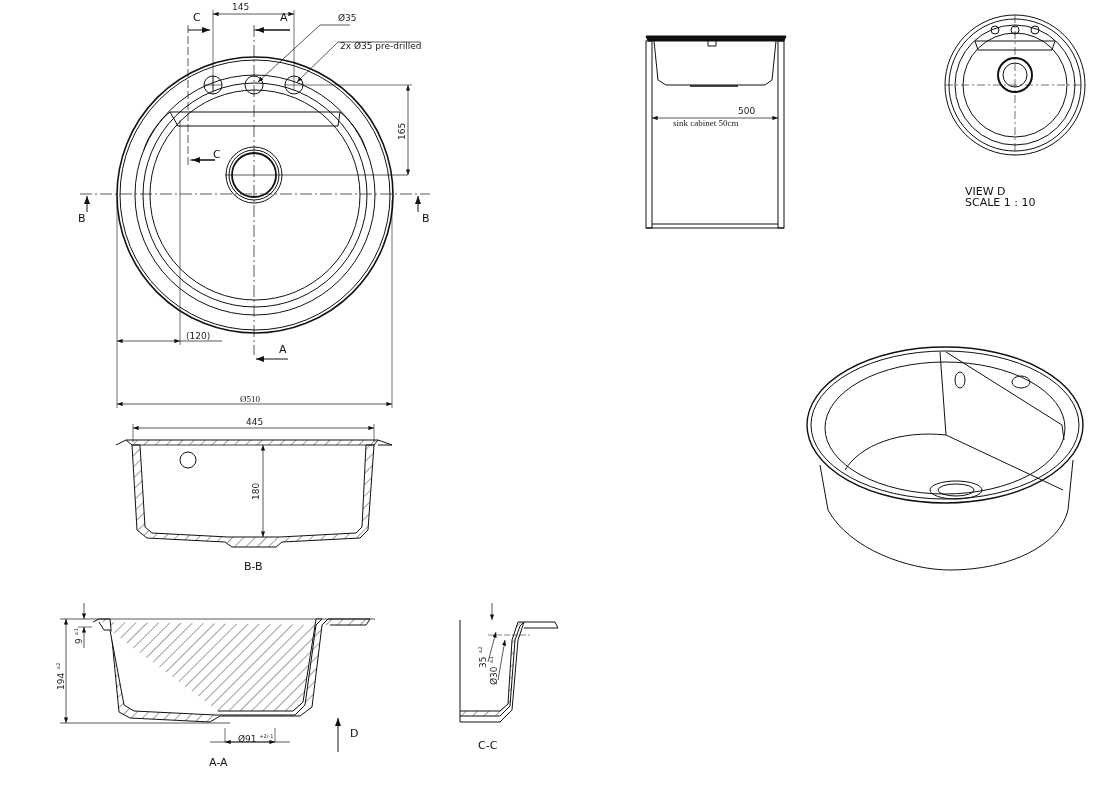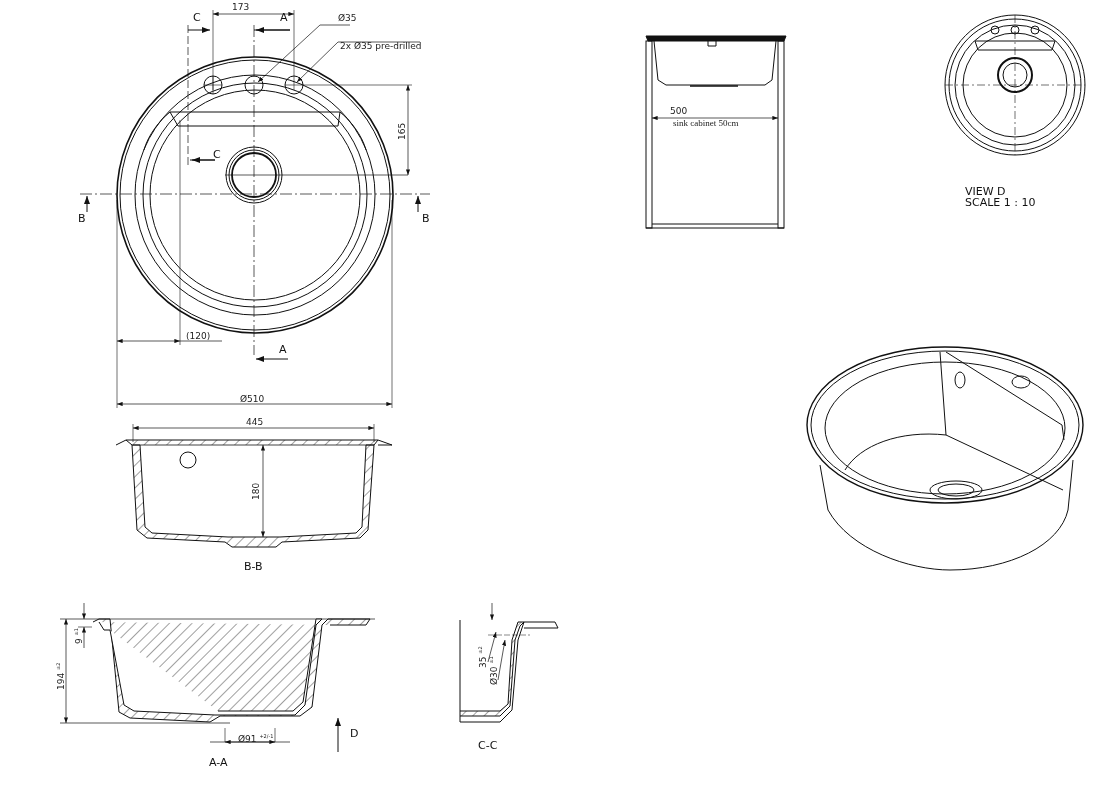--- a/index.html
+++ b/index.html
@@ -158,46 +158,46 @@
     <path d="M940,352 L946,435 L1063,490"></path>
     <path d="M946,352 L1062,425 L1064,440"></path>
     <path d="M946,435 C900,430 860,445 845,470"></path>
     <ellipse cx="956" cy="490" rx="26" ry="9"></ellipse>
     <ellipse cx="956" cy="490" rx="18" ry="6"></ellipse>
     <ellipse cx="960" cy="380" rx="5" ry="8"></ellipse>
     <ellipse cx="1021" cy="382" rx="9" ry="6"></ellipse>
   </g>
 </svg>
 
-<span class="lbl dim" style="left:232px;top:3px;">173</span>
+<span class="lbl dim" style="left:232px;top:3px;">145</span>
 <span class="lbl dim" style="left:322px;top:14px;margin-left:16px;">Ø35</span>
 <span class="lbl dim" style="left:340px;top:42px;">2x Ø35 pre-drilled</span>
 <span class="lbl sec" style="left:193px;top:12px;">C</span>
 <span class="lbl sec" style="left:280px;top:12px;">A</span>
 <span class="lbl sec" style="left:213px;top:149px;">C</span>
 <span class="lbl sec" style="left:78px;top:213px;">B</span>
 <span class="lbl sec" style="left:422px;top:213px;">B</span>
 <span class="lbl sec" style="left:279px;top:344px;">A</span>
 <span class="lbl dim vert" style="left:398px;top:140px;">165</span>
 <span class="lbl dim" style="left:186px;top:332px;">(120)</span>
-<span class="lbl dim" style="left:240px;top:395px;">Ø510</span>
+<span class="lbl dim" style="left:240px;top:395px;font-family:Liberation Serif, serif;">Ø510</span>
 
 <span class="lbl dim" style="left:246px;top:418px;">445</span>
 <span class="lbl dim vert" style="left:252px;top:500px;">180</span>
 <span class="lbl cap" style="left:244px;top:561px;">B-B</span>
 
 <span class="lbl dim vert" style="left:56px;top:690px;"><span>194</span> <span class="tol">±2</span></span>
 <span class="lbl dim vert" style="left:74px;top:644px;"><span>9</span> <span class="tol">±1</span></span>
 <span class="lbl dim" style="left:238px;top:734px;"><span>Ø91</span> <span class="tol">+2/-1</span></span>
 <span class="lbl sec" style="left:350px;top:728px;">D</span>
 <span class="lbl cap" style="left:209px;top:757px;">A-A</span>
 
 <span class="lbl dim vert" style="left:478px;top:668px;"><span>35</span> <span class="tol">±2</span></span>
 <span class="lbl dim vert" style="left:489px;top:685px;"><span>Ø30</span> <span class="tol">±1</span></span>
 <span class="lbl cap" style="left:478px;top:740px;">C-C</span>
 
-<span class="lbl dim" style="left:670px;top:107px;">500</span>
+<span class="lbl dim" style="left:738px;top:107px;">500</span>
 <span class="lbl dim" style="left:673px;top:119px;font-family:Liberation Serif, serif;">sink cabinet 50cm</span>
 
 <div class="lbl cap" style="left:965px;top:186px;width:100px;">
   <div>VIEW D</div>
   <div>SCALE 1 : 10</div>
 </div>
 
 </body></html>

